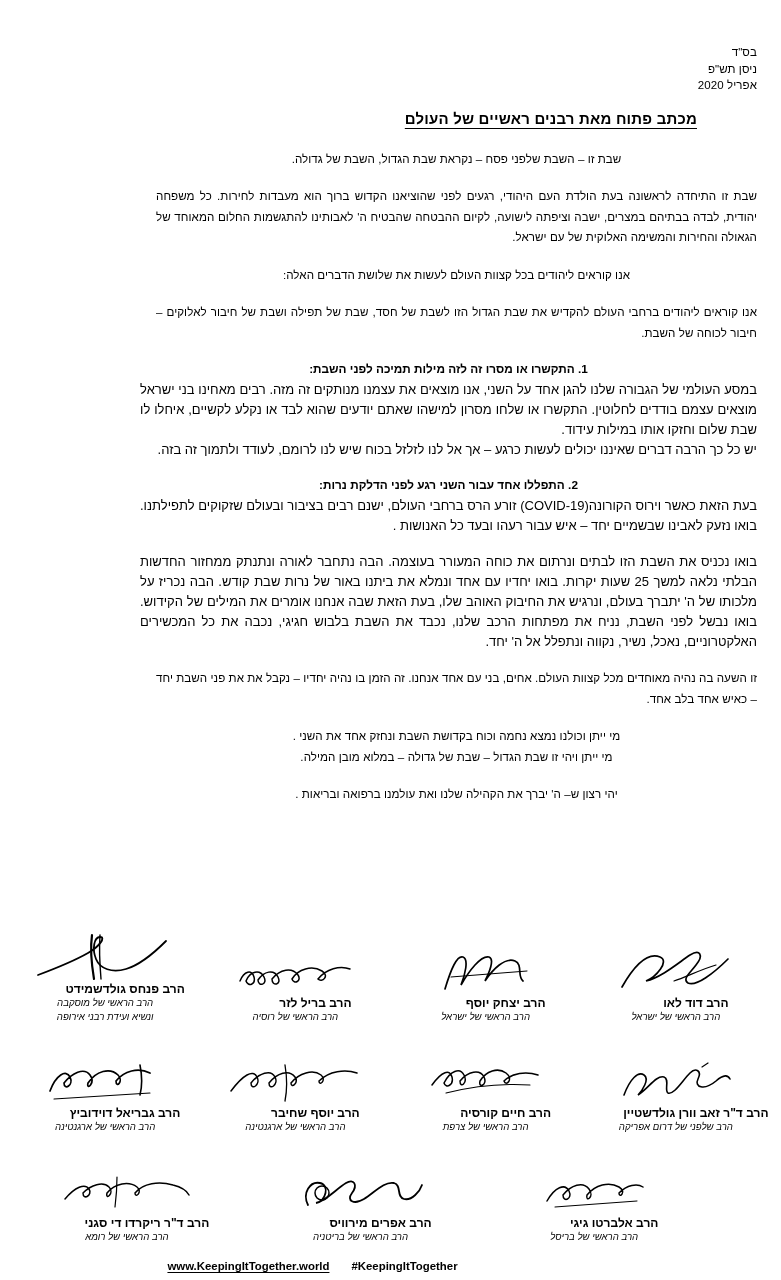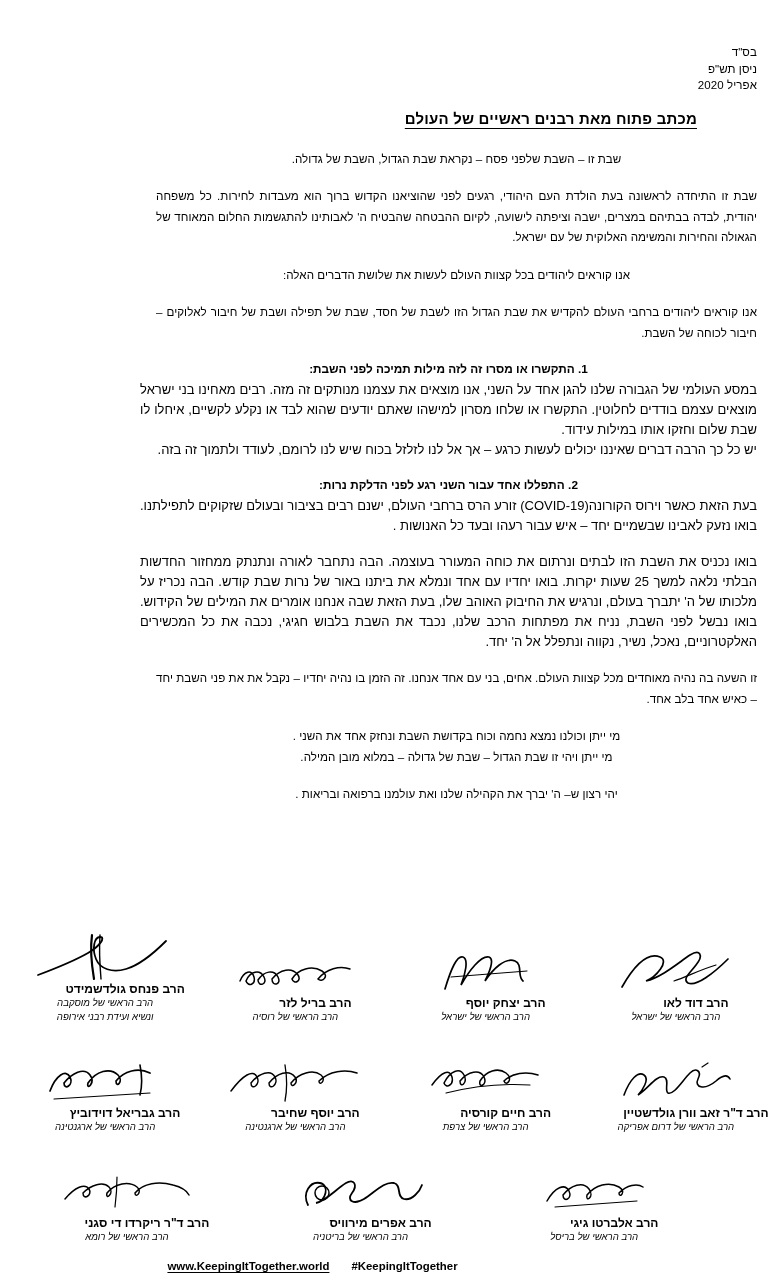--- a/index.html
+++ b/index.html
@@ -250,21 +250,21 @@
     <div class="sig-row r2">
 
       <div class="sig-cell">
         <div class="sig-ink">
           <svg width="120" height="44" viewBox="0 0 120 44">
             <path d="M8 34 C14 18, 22 10, 28 14 C34 18, 26 30, 22 34 C32 28, 40 14, 48 16 C54 18, 48 30, 52 32 C58 34, 66 20, 74 12 C80 6, 86 10, 82 18 C78 26, 88 30, 100 20 C108 13, 112 14, 114 18" fill="none" stroke="#000" stroke-width="1.6" stroke-linecap="round"></path>
             <path d="M86 6 L92 2" fill="none" stroke="#000" stroke-width="1.2" stroke-linecap="round"></path>
           </svg>
         </div>
         <div class="sig-name">הרב ד"ר זאב וורן גולדשטיין</div>
-        <div class="sig-title">הרב הראשי של דרום אפריקה</div>
+        <div class="sig-title">הרב שלפני של דרום אפריקה</div>
       </div>
 
       <div class="sig-cell">
         <div class="sig-ink">
           <svg width="120" height="44" viewBox="0 0 120 44">
             <path d="M6 24 C16 10, 24 8, 26 16 C28 24, 20 28, 18 22 C24 10, 34 6, 38 14 C42 22, 34 28, 34 20 C42 10, 54 8, 58 16 C62 24, 52 28, 54 20 C60 10, 72 6, 80 12 C88 18, 80 26, 78 20 C86 12, 100 10, 112 14" fill="none" stroke="#000" stroke-width="1.5" stroke-linecap="round"></path>
             <path d="M20 32 C44 26, 72 22, 104 24" fill="none" stroke="#000" stroke-width="1.1" stroke-linecap="round"></path>
           </svg>
         </div>
         <div class="sig-name">הרב חיים קורסיה</div>

